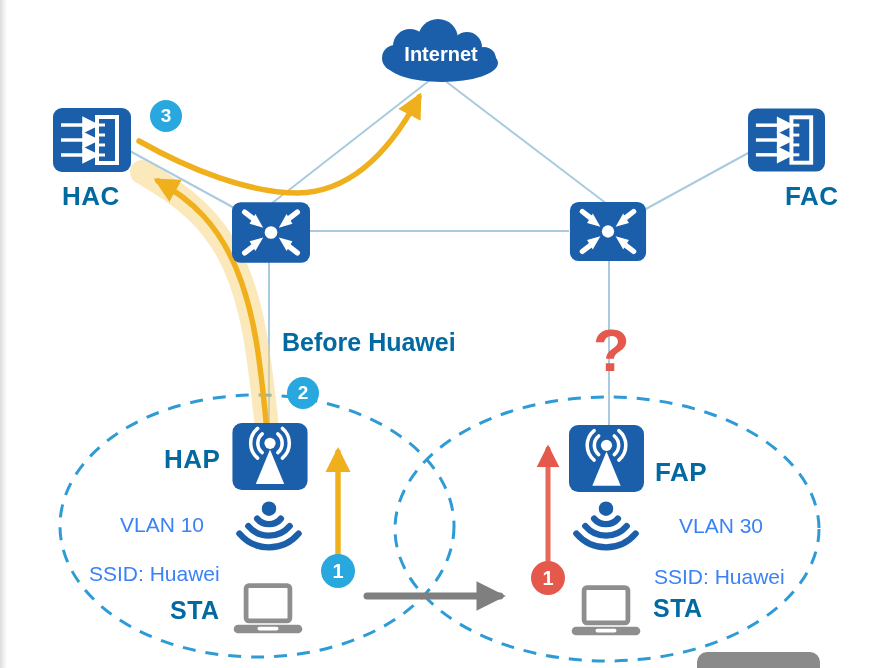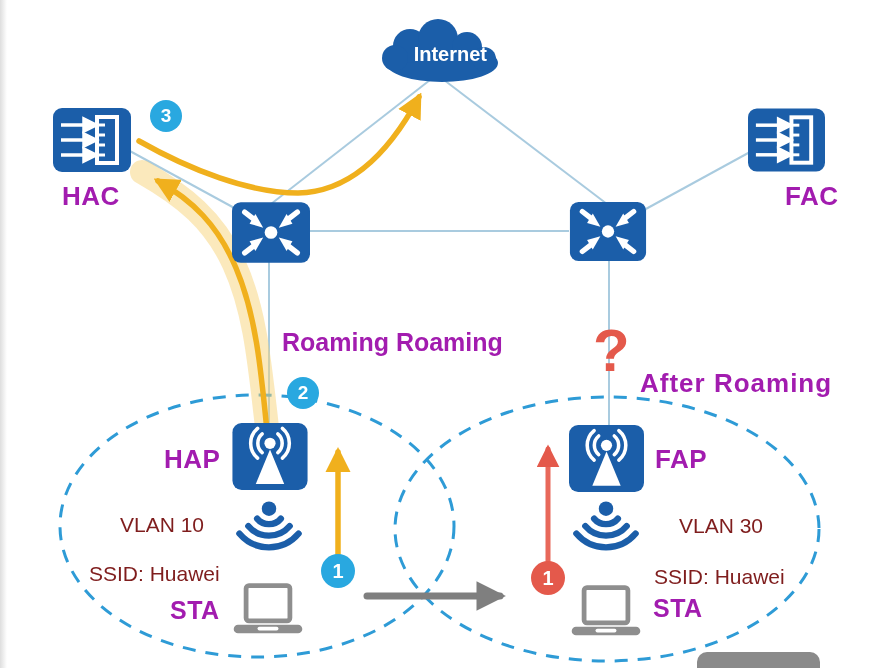--- a/index.html
+++ b/index.html
@@ -4,25 +4,25 @@
 <style>
   html,body{margin:0;padding:0;background:#fff;}
   .stage{
     position:relative;width:877px;height:668px;overflow:hidden;background:#ffffff;
     font-family:"Liberation Sans","DejaVu Sans",sans-serif;
   }
   .edge-shade{position:absolute;left:0;top:0;width:7px;height:100%;
     background:linear-gradient(to right, rgba(160,160,160,.35), rgba(255,255,255,0));}
   svg.layer{position:absolute;left:0;top:0;z-index:1;}
   .icon{position:absolute;z-index:2;}
-  .lbl{position:absolute;z-index:3;color:#a21caf;white-space:nowrap;}
+  .lbl{position:absolute;z-index:3;color:#0369a1;white-space:nowrap;}
   .node-label{font-size:26px;font-weight:700;letter-spacing:.5px;}
-  .small-label{font-size:21px;font-weight:400;color:#7f1d1d;}
+  .small-label{font-size:21px;font-weight:400;color:#3b82f6;}
   .flow-label{font-size:25px;font-weight:700;}
-  .internet-label{font-size:20px;font-weight:700;color:#ffffff;width:92px;text-align:right;}
+  .internet-label{font-size:20px;font-weight:700;color:#ffffff;width:92px;text-align:center;}
   .question{font-size:60px;font-weight:700;color:#E4594B;z-index:3;}
   .badge{
     position:absolute;z-index:4;border-radius:50%;color:#fff;font-weight:700;
     text-align:center;box-sizing:border-box;
   }
   .badge.cyan{background:#29A8E0;}
   .badge.red{background:#E4594B;}
   .b32{width:32px;height:32px;line-height:32px;font-size:19px;}
   .b34{width:34px;height:34px;line-height:34px;font-size:20px;}
   .scroll-thumb{
@@ -209,31 +209,30 @@
     <rect x="19" y="3" width="46" height="37" rx="3" fill="#fff" stroke="#8E8E8E" stroke-width="5"></rect>
     <rect x="6" y="44" width="72" height="9" rx="4.5" fill="#8E8E8E"></rect>
     <rect x="31" y="46" width="22" height="4" rx="2" fill="#fff"></rect>
   </svg>
 
   <div class="lbl internet-label" style="left:395px;top:43px">Internet</div>
 
   <div class="lbl node-label" style="left:62px;top:181px">HAC</div>
   <div class="lbl node-label" style="left:785px;top:181px">FAC</div>
   <div class="lbl node-label" style="left:164px;top:444px">HAP</div>
-  <div class="lbl node-label" style="left:655px;top:444px">FAP</div>
+  <div class="lbl node-label" style="left:655px;top:457px">FAP</div>
   <div class="lbl node-label" style="left:170px;top:596px;font-size:25px">STA</div>
   <div class="lbl node-label" style="left:653px;top:594px;font-size:25px">STA</div>
 
   <div class="lbl small-label" style="left:120px;top:513px">VLAN 10</div>
   <div class="lbl small-label" style="left:679px;top:514px">VLAN 30</div>
   <div class="lbl small-label" style="left:89px;top:562px">SSID: Huawei</div>
   <div class="lbl small-label" style="left:654px;top:565px">SSID: Huawei</div>
 
-  <div class="lbl flow-label" style="left:282px;top:328px">Roaming Roaming</div>
-  <div class="lbl flow-label" style="left:640px;top:368px;font-size:26px;letter-spacing:1px">After Roaming</div>
+  <div class="lbl flow-label" style="left:282px;top:328px">Before Huawei</div>
 
   <div class="lbl question" style="left:593px;top:316px">?</div>
 
   <div class="badge cyan b32" style="left:150px;top:100px">3</div>
   <div class="badge cyan b32" style="left:287px;top:377px">2</div>
   <div class="badge cyan b34" style="left:321px;top:554px">1</div>
   <div class="badge red b34" style="left:531px;top:561px">1</div>
 
   <div class="scroll-thumb"></div>
 

